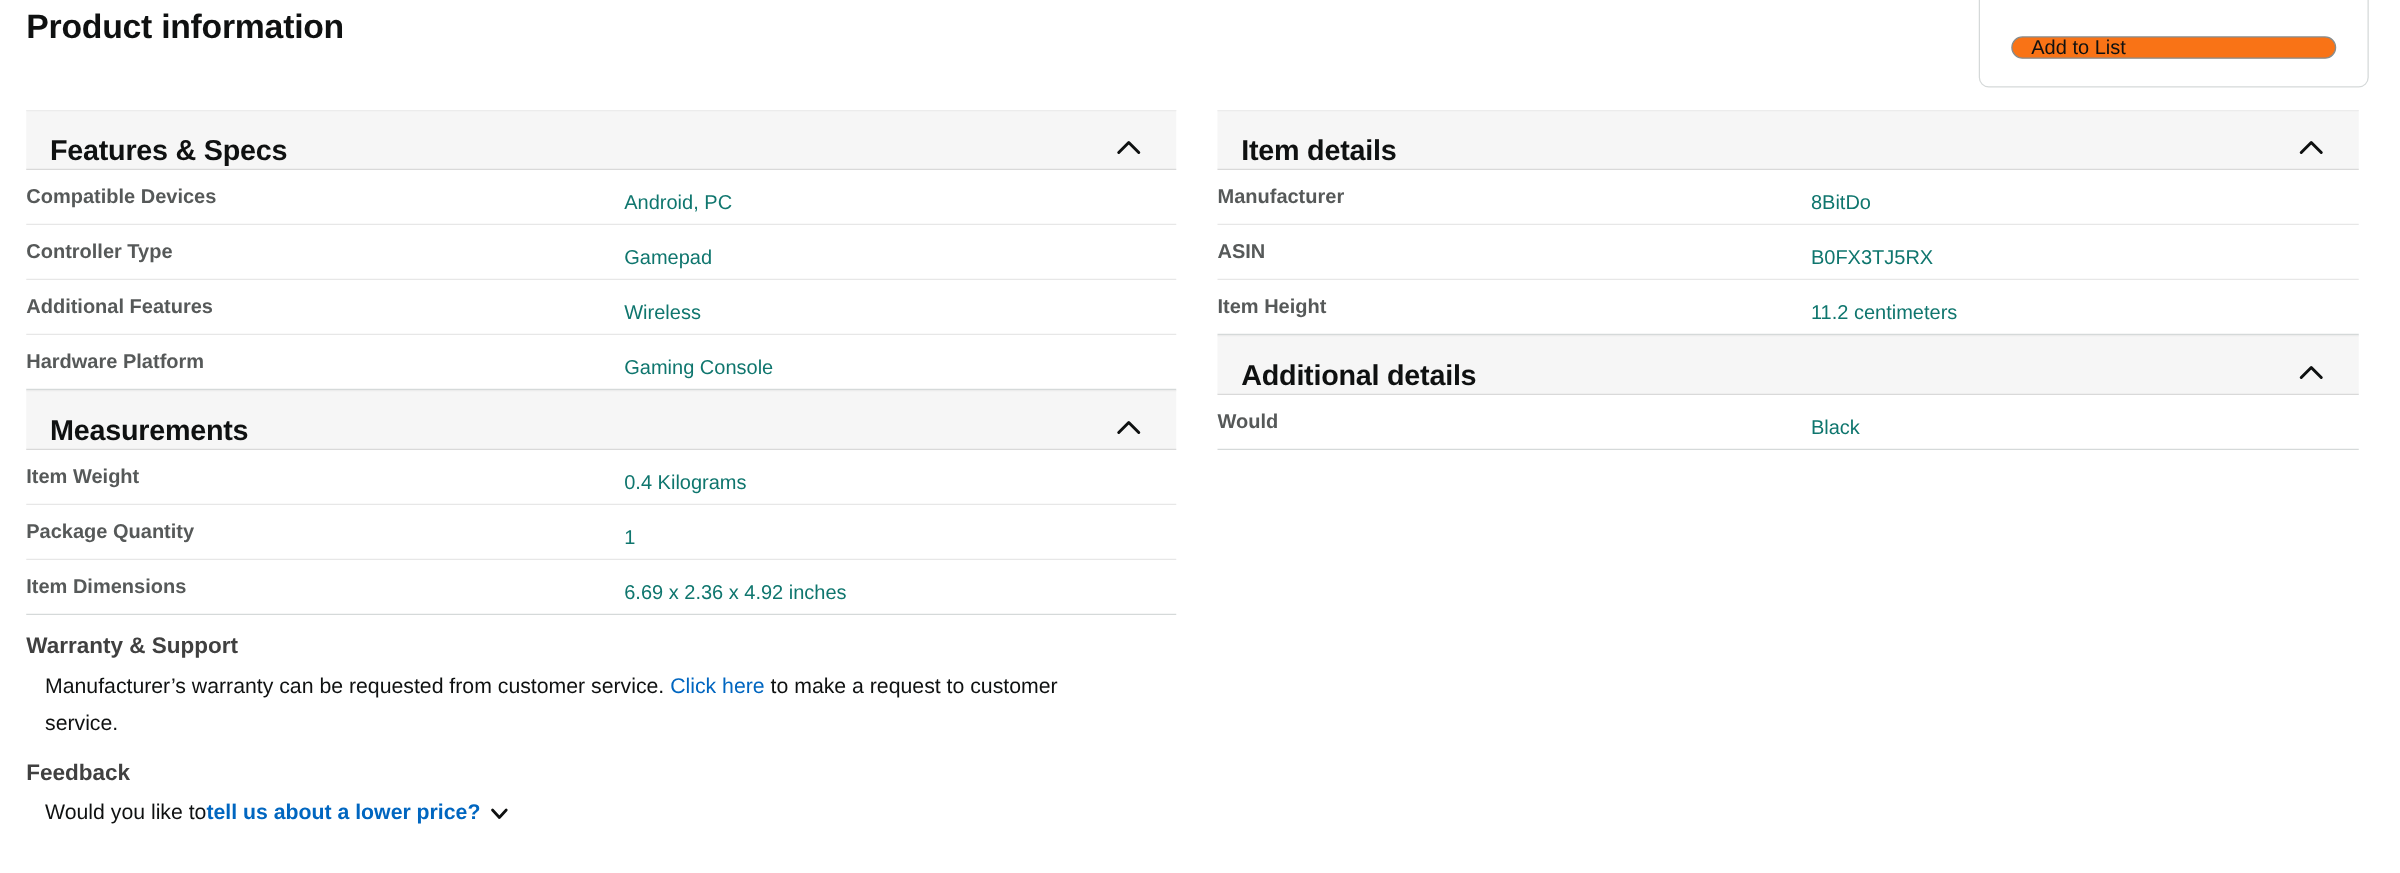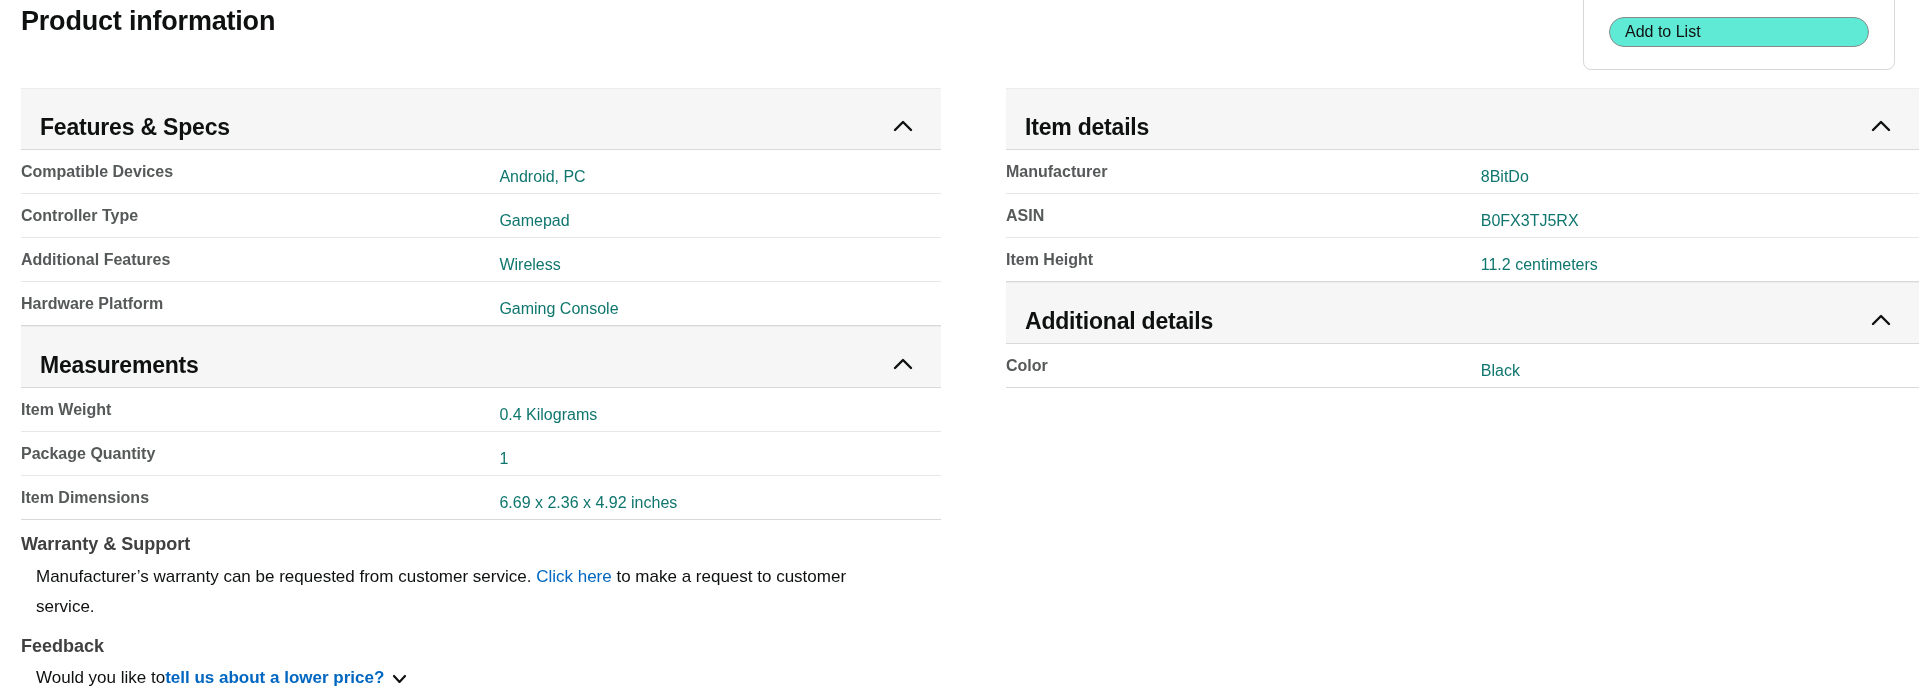--- a/index.html
+++ b/index.html
@@ -21,37 +21,37 @@
 
   
   .buybox-card {
     position:absolute; left:1583px; top:-28px;
     width:312px; height:98px;
     border:1px solid #d5d9d9; border-radius:8px;
     background:#ffffff;
   }
   .add-to-list-btn {
     position:absolute; left:25px; bottom:22px;
-    width:260px; height:30px;
-    background:#5eead4;
+    width:260px; height:18px;
+    background:#f97316;
     border:1px solid #888c8c; border-radius:18px;
     font-family:"Liberation Sans", sans-serif;
     font-size:16px; color:#0f1111;
     text-align:left; padding-left:15px;
     cursor:pointer;
   }
 
   
   .col { position:absolute; top:88px; }
   .col-left  { left:21px;  width:920px; }
-  .col-right { left:1006px; width:913px; }
+  .col-right { left:974px; width:913px; }
 
   
   .section-bar {
-    height:62px;
+    height:48px;
     background:#f6f6f6;
     border-top:1px solid #ececec;
     border-bottom:1px solid #d9d9d9;
     display:flex; align-items:center; justify-content:space-between;
     padding:16px 28px 0 19px;
     cursor:pointer;
   }
   .section-bar .section-title {
     font-size:23px; font-weight:700; color:#0f1111;
     letter-spacing:-0.2px;
@@ -194,17 +194,17 @@
 
   <div class="section-bar">
     <span class="section-title">Additional details</span>
     <span>
       <svg width="20" height="12" viewBox="0 0 20 12">
           <path d="M2 10 L10 2 L18 10" fill="none" stroke="#0f1111" stroke-width="2.4" stroke-linecap="round" stroke-linejoin="round"></path>
         </svg>
     </span>
   </div>
   <div class="spec-row last">
-    <div class="lbl">Color</div>
+    <div class="lbl">Would</div>
     <div class="val">Black</div>
   </div>
 
 </div>
 
 </body></html>

